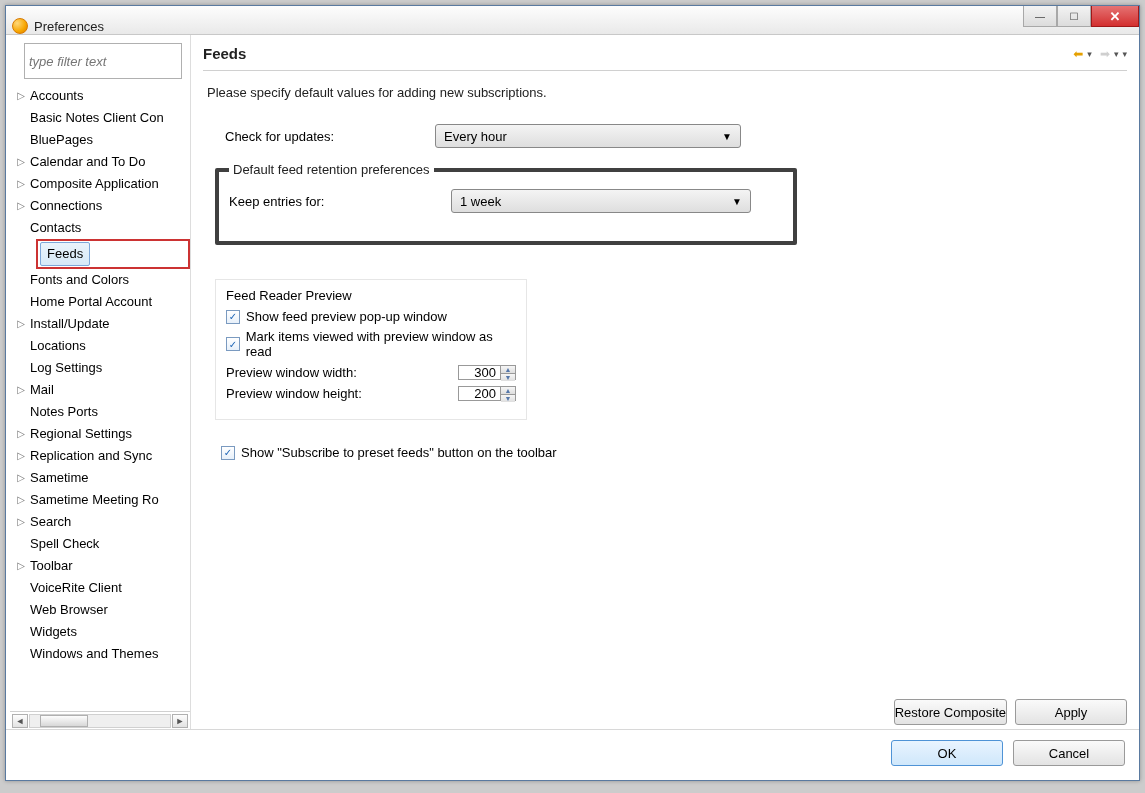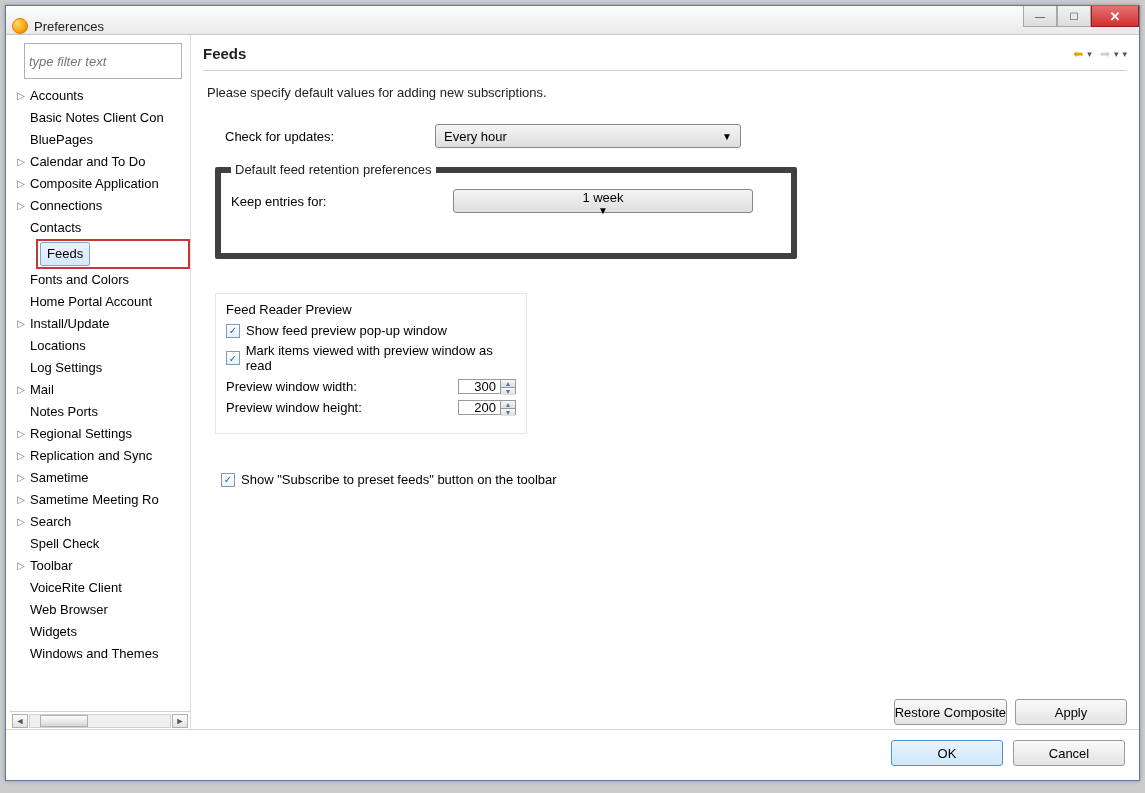--- a/index.html
+++ b/index.html
@@ -142,30 +142,30 @@
   .form-row label { width: 210px; }
   .select {
     width: 306px; height:24px;
     background: linear-gradient(#f4f4f4,#dedede);
     border:1px solid #888; border-radius:3px;
     display:flex; align-items:center; justify-content:space-between;
     padding: 0 8px; font-size:13px;
   }
   .select .caret { font-size:10px;}
   fieldset {
-    border:6px solid #404040;
+    border:4px solid #404040;
     border-radius:2px;
     margin: 0 330px 18px 12px;
-    padding: 12px 10px 40px 10px;
+    padding: 12px 10px 28px 10px;
   }
   fieldset legend { padding: 0 4px; color:#222; }
   .retention-row { display:flex; align-items:center; }
   .retention-row label { width: 222px; }
-  .retention-row .select { width: 300px; flex-direction: column; }
-  .preview-group { border:1px solid #e6e6e6; margin: 16px 600px 16px 12px; padding: 8px 10px 12px 10px;}
+  .retention-row .select { width: 300px; }
+  .preview-group { border:1px solid #e6e6e6; margin: 16px 600px 3px 12px; padding: 8px 10px 12px 10px;}
   .preview-title { margin-bottom:6px; }
   .checkbox-row { display:flex; align-items:center; margin:5px 0; gap:6px;}
   .chk { width:14px; height:14px; border:1px solid #7a9ac0; background:linear-gradient(#fff,#e7f0fa); display:inline-flex; align-items:center; justify-content:center; font-size:10px; color:#1b63b5;}
   .dim-row { display:flex; align-items:center; margin:6px 0;}
   .dim-row label { width: 232px;}
   .spinner { display:flex; align-items:stretch; height:15px;}
   .spinner input { width:42px; border:1px solid #999; border-right:none; text-align:right; padding:0 4px; font-size:13px;}
   .spinbtns { display:flex; flex-direction:column; border:1px solid #999;}
   .spinbtns div { width:14px; height:10px; background:linear-gradient(#f6f6f6,#dedede); font-size:7px; display:flex; align-items:center; justify-content:center; color:#5577aa;}
   .spinbtns div+div { border-top:1px solid #999;}

